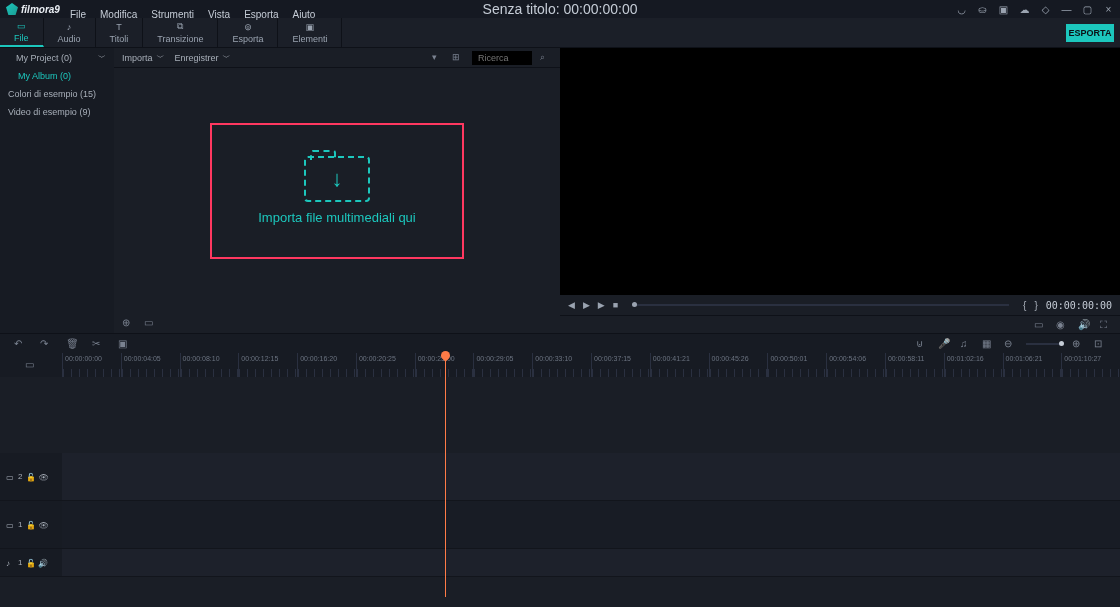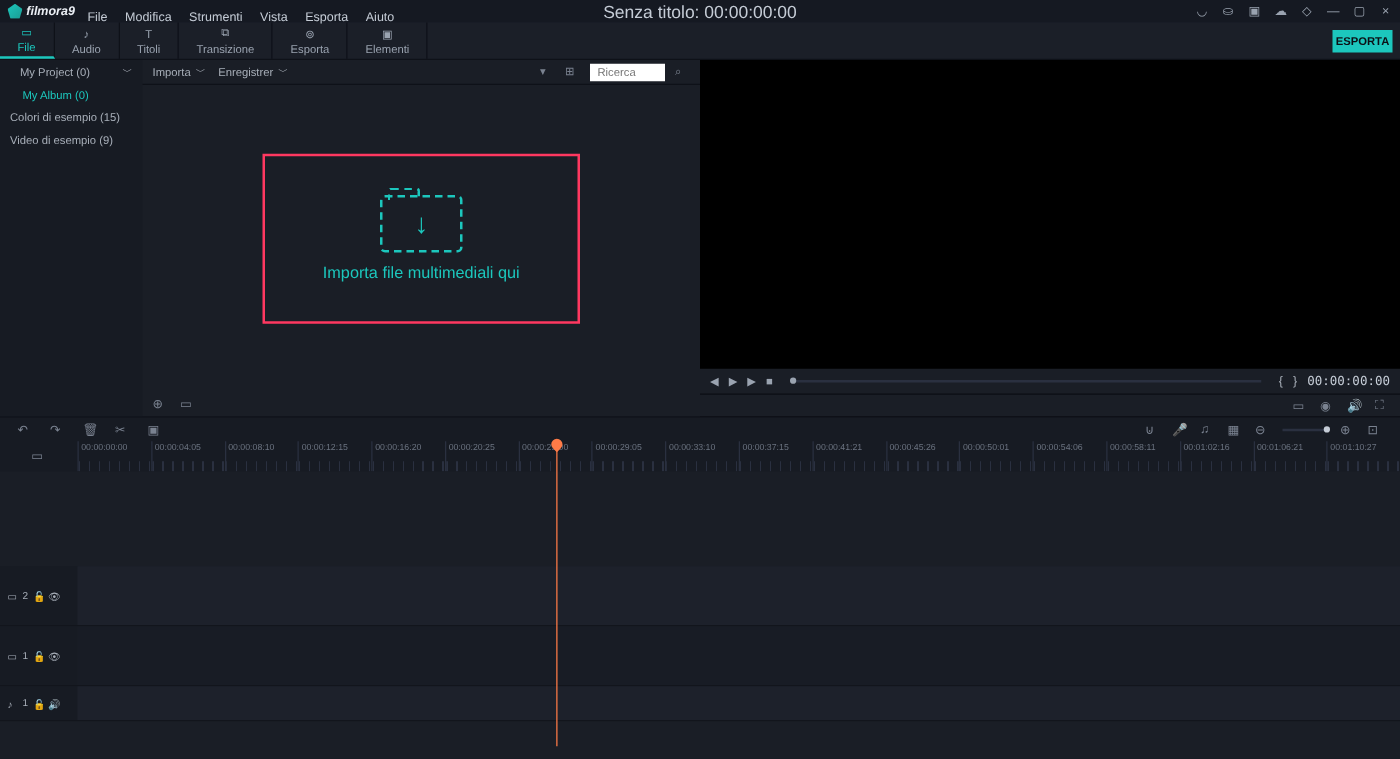--- a/index.html
+++ b/index.html
@@ -24,21 +24,21 @@
 .left-panel { width: 560px; display: flex; background: #1a1e26; }
 .sidebar { width: 114px; background: #171b23; font-size: 9px; }
 .sidebar-row { padding: 4px 8px; display: flex; align-items: center; cursor: pointer; }
 .sidebar-row.header { justify-content: space-between; padding-left: 16px; }
 .sidebar-row.indent { padding-left: 18px; color: #1cc7bd; }
 .chev { font-size: 8px; }
 .content-area { flex: 1; display: flex; flex-direction: column; }
 .content-toolbar { height: 20px; display: flex; align-items: center; padding: 0 8px; gap: 10px; border-bottom: 1px solid #0e1118; font-size: 9px; }
 .dd { display: flex; align-items: center; gap: 4px; cursor: pointer; }
 .toolbar-right { margin-left: auto; display: flex; align-items: center; gap: 8px; }
-.search-box { background: #ffffff; border: none; color: #7a8290; font-size: 9px; padding: 2px 6px; width: 60px; }
+.search-box { background: #000000; border: none; color: #7a8290; font-size: 9px; padding: 2px 6px; width: 60px; }
 .drop-area { flex: 1; display: flex; align-items: center; justify-content: center; }
 .drop-box { border: 2px solid #ff3860; width: 254px; height: 136px; display: flex; flex-direction: column; align-items: center; justify-content: center; gap: 8px; }
 .folder-dashed { width: 66px; height: 46px; border: 2px dashed #1cc7bd; border-radius: 4px; display: flex; align-items: center; justify-content: center; position: relative; }
 .folder-dashed::before { content: ''; position: absolute; top: -8px; left: 4px; width: 22px; height: 8px; border: 2px dashed #1cc7bd; border-bottom: none; border-radius: 3px 3px 0 0; }
 .arrow-down { color: #1cc7bd; font-size: 22px; }
 .drop-text { color: #1cc7bd; font-size: 13px; }
 .bottom-icons { height: 20px; display: flex; align-items: center; gap: 10px; padding: 0 8px; }
 .small-icon { width: 12px; height: 12px; color: #7a8290; cursor: pointer; }
 
 .preview { flex: 1; display: flex; flex-direction: column; background: #000; }

